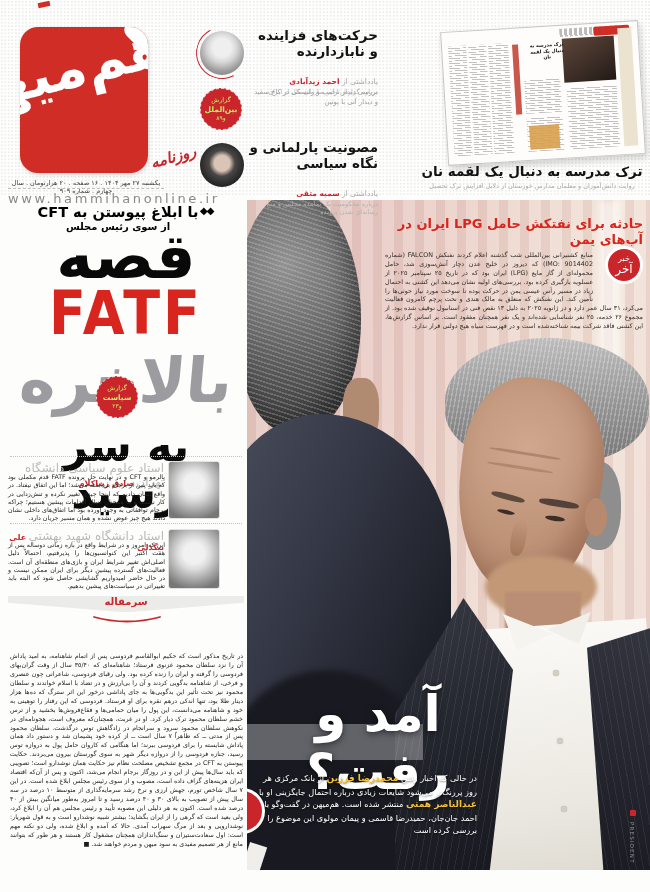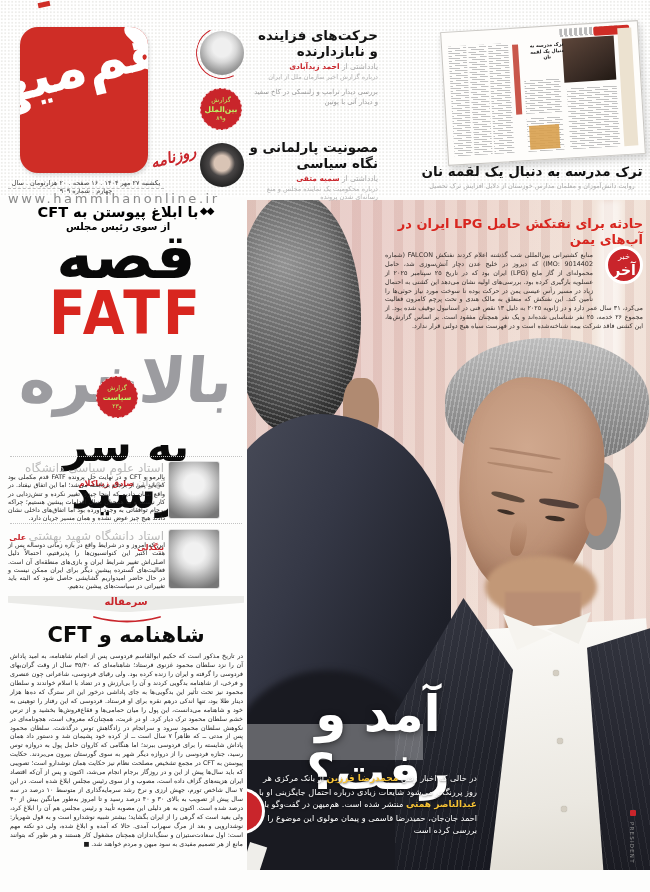--- a/index.html
+++ b/index.html
@@ -20,21 +20,21 @@
   .roozname{position:absolute;left:150px;top:148px;font-size:15px;font-weight:bold;font-style:italic;
         transform:rotate(-16deg);z-index:3;}
   .dateline{position:absolute;left:6px;top:179px;width:160px;font-size:6.5px;color:#3a3a3a;text-align:center;z-index:2;}
   .website{position:absolute;left:8px;top:188px;width:156px;font-size:13px;color:#8a8a8a;text-align:center;
         letter-spacing:2.6px;border-top:1px dashed #bdbdbd;padding-top:2px;z-index:2;}
   .topmark{position:absolute;left:38px;top:2px;width:12px;height:5px;transform:rotate(-12deg);}
   
   .hl{position:absolute;left:196px;width:186px;z-index:2;}
   .hl .txt{position:absolute;right:4px;left:52px;top:0;text-align:right;}
   .hl .title{font-size:13.5px;font-weight:bold;color:#141414;line-height:1.15;}
-  .hl .byline{font-size:7.5px;color:#a9a9a9;margin-top:3px;}
+  .hl .byline{font-size:7.5px;color:#a9a9a9;margin-top:18px;}
   .hl .byline b{font-weight:bold;}
   .hl .sub{font-size:6.5px;color:#b2b2b2;margin-top:2px;line-height:1.3;}
   .avatar{position:absolute;left:4px;top:3px;width:44px;height:44px;border-radius:50%;
      background:radial-gradient(circle at 50% 38%,#efefef 0 26%,#d7d7d7 42%,#9b9b9b 68%,#6e6e6e 100%);}
   .avatar.woman{background:radial-gradient(circle at 50% 46%,#d9c4b5 0 24%,#494646 40%,#1f1f1f 75%);}
   .avatar-ring{position:absolute;left:0px;top:-1px;width:50px;height:50px;border-radius:50%;
      border:1.6px solid transparent;transform:rotate(18deg);}
   .badge{border-radius:50%;color:#bef264;text-align:center;z-index:4;}
   .badge .b1{font-size:6.5px;line-height:1.2;}
   .badge .b2{font-size:7.5px;font-weight:bold;line-height:1.2;}
@@ -88,21 +88,21 @@
   .shape{position:absolute;}
   
   .news-block{position:absolute;left:138px;top:16px;width:258px;direction:rtl;z-index:10;}
   .news-title{font-size:13px;font-weight:bold;line-height:1.2;}
   .news-body{margin-top:4px;font-size:6.4px;color:#322d2a;line-height:1.38;text-align:justify;}
   .news-badge-spacer{float:right;width:46px;height:46px;margin-left:4px;}
   .news-badge{position:absolute;left:358px;top:46px;width:38px;height:38px;border:3px solid #fff;
      box-sizing:border-box;border-radius:50%;z-index:11;display:flex;flex-direction:column;
      justify-content:center;color:#fff;text-align:center;}
   .news-badge .b1{font-size:8px;line-height:1.15;}
-  .news-badge .b2{font-size:14px;font-weight:bold;line-height:1.15;}
+  .news-badge .b2{font-size:12px;font-weight:normal;line-height:1.15;}
   .band{position:absolute;left:0;top:524px;width:176px;height:36px;background:rgba(255,255,255,.32);z-index:8;}
   .amado{position:absolute;left:0;top:486px;width:262px;text-align:center;direction:rtl;color:#fff;
      font-size:50px;font-weight:bold;line-height:1.15;z-index:9;
      text-shadow:0 2px 7px rgba(0,0,0,.5),0 0 2px rgba(0,0,0,.35);}
   .deck{position:absolute;left:6px;top:572px;width:224px;direction:rtl;text-align:right;color:#fff;
      font-size:8.2px;line-height:1.52;z-index:9;text-shadow:0 1px 2px rgba(0,0,0,.55);}
   .deck .yname{font-weight:bold;font-size:9px;}
   .cutbadge{position:absolute;left:-28px;top:588px;width:46px;height:46px;border-radius:50%;
      border:3px solid #fff;box-sizing:border-box;z-index:9;}
   .credit{position:absolute;left:382px;top:622px;height:130px;writing-mode:vertical-rl;
@@ -210,21 +210,20 @@
       <span class="name" style="color:#c9252b;">علی بیگدلی</span>
     </div>
     <div class="op-text" style="top:541px;">این که امروز و در شرایط واقع در بازه زمانی دوساله پس از هفت اکتبر این کنوانسیون‌ها را پذیرفتیم، احتمالاً دلیل اصلی‌اش تغییر شرایط ایران و بازی‌های منطقه‌ای آن است. فعالیت‌های گسترده پیشین دیگر برای ایران ممکن نیست و در حال حاضر امیدواریم گشایشی حاصل شود که البته باید تغییراتی در سیاست‌های پیشین بدهیم.</div>
   </div>
 
   <div class="ribbon"></div>
   <div class="ribbon-label rtl" style="color:#c9252b;">سرمقاله</div>
   <svg class="ed-arc" width="70" height="12" viewBox="0 0 70 12">
     <path d="M2,3 Q35,12 68,3" fill="none" stroke="#c9252b" stroke-width="1.8" stroke-linecap="round"></path>
   </svg>
-  <div class="ed-title">شاهنامه و CFT</div>
   <div class="ed-body">در تاریخ مذکور است که حکیم ابوالقاسم فردوسی پس از اتمام شاهنامه، به امید پاداش آن را نزد سلطان محمود غزنوی فرستاد؛ شاهنامه‌ای که ۳۵/۴۰ سال از وقت گران‌بهای فردوسی را گرفته و ایران را زنده کرده بود. ولی رقبای فردوسی، شاعرانی چون عنصری و فرخی، از شاهنامه بدگویی کردند و آن را بی‌ارزش و در تضاد با اسلام خواندند و سلطان محمود نیز تحت تأثیر این بدگویی‌ها به جای پاداشی درخور این اثر سترگ که ده‌ها هزار دینار طلا بود، تنها اندکی درهم نقره برای او فرستاد. فردوسی که این رفتار را توهینی به خود و شاهنامه می‌دانست، این پول را میان حمامی‌ها و فقاع‌فروش‌ها بخشید و از ترس خشم سلطان محمود ترک دیار کرد. او در غربت، همچنان‌که معروف است، هجونامه‌ای در نکوهش سلطان محمود سرود و سرانجام در زادگاهش توس درگذشت. سلطان محمود پس از مدتی ــ که ظاهراً ۷ سال است ــ از کرده خود پشیمان شد و دستور داد همان پاداش شایسته را برای فردوسی ببرند؛ اما هنگامی که کاروان حامل پول به دروازه توس رسید، جنازه فردوسی را از دروازه دیگر شهر به سوی گورستان بیرون می‌بردند. حکایت پیوستن به CFT در مجمع تشخیص مصلحت نظام نیز حکایت همان نوشدارو است؛ تصویبی که باید سال‌ها پیش از این و در روزگار برجام انجام می‌شد، اکنون و پس از آن‌که اقتصاد ایران هزینه‌های گزاف داده است، مصوب و از سوی رئیس مجلس ابلاغ شده است. در این ۷ سال شاخص تورم، جهش ارزی و نرخ رشد سرمایه‌گذاری از متوسط ۱۰ درصد در سه سال پیش از تصویب به بالای ۳۰ و ۴۰ درصد رسید و تا امروز به‌طور میانگین بیش از ۴۰ درصد شده است. اکنون به هر دلیلی این مصوبه تأیید و رئیس مجلس هم آن را ابلاغ کرد، ولی بعید است که گرهی را از ایران بگشاید؛ بیشتر شبیه نوشدارو است و به قول شهریار: نوشدارویی و بعد از مرگ سهراب آمدی. حالا که آمده و ابلاغ شده، ولی دو نکته مهم است: اول سعادت‌ستیزان و سنگ‌اندازان همچنان مشغول کار هستند و هر طور که بتوانند مانع از هر تصمیم مفیدی به سود میهن و مردم خواهند شد. ■</div>
 
 
   <div class="photo">
     <div class="curtain"></div>
     <div class="brightband"></div>
 
     <div class="shape" style="left:-10px;top:-8px;width:124px;height:240px;border-radius:46% 54% 48% 42%;
          background:radial-gradient(circle at 38% 30%,#929292,#5a5a5a 55%,#3b3b3b 90%);
          box-shadow:inset -10px -14px 22px rgba(0,0,0,.35);"></div>

